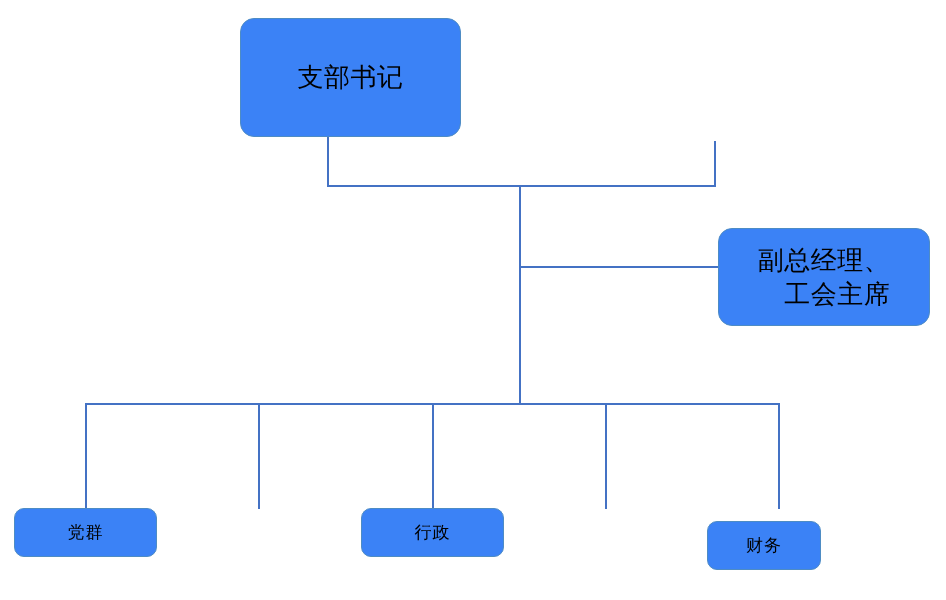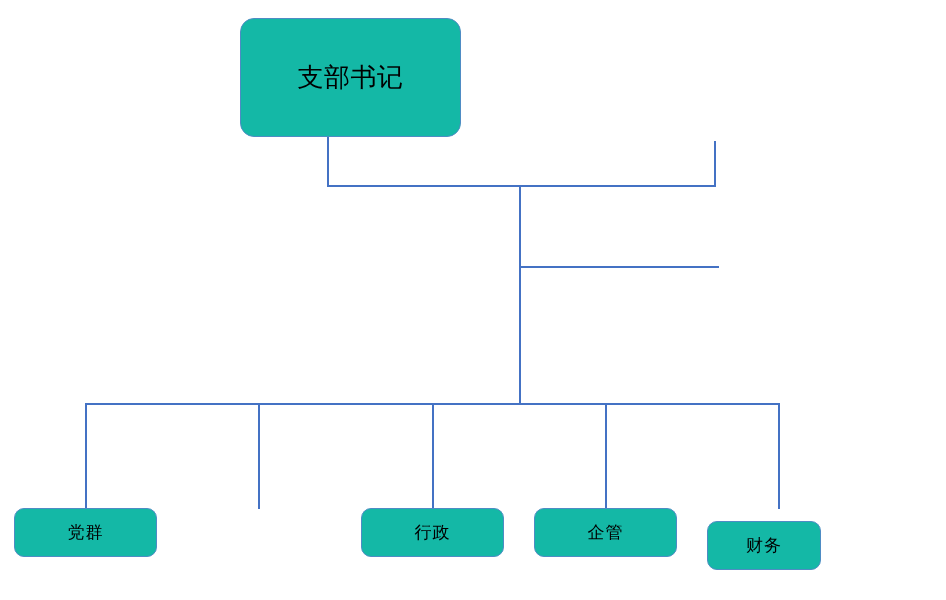--- a/index.html
+++ b/index.html
@@ -13,21 +13,21 @@
   #org-chart {
     position: relative;
     width: 946px;
     height: 600px;
     background: #ffffff;
     overflow: hidden;
   }
   .node {
     position: absolute;
     box-sizing: border-box;
-    background: #14b8a6;
+    background: #3b82f6;
     border: 1px solid #4E8CC4;
     border-radius: 12px;
     color: #000000;
     display: flex;
     align-items: center;
     justify-content: center;
     text-align: right;
     line-height: 1.32;
     white-space: pre-line;
     letter-spacing: 0.5px;
@@ -70,23 +70,24 @@
   <div class="connector h" style="left:85px; top:403px; width:694px;"></div>
   <div class="connector v" style="left:85px; top:403px; height:106px;"></div>
   <div class="connector v" style="left:258px; top:403px; height:106px;"></div>
   <div class="connector v" style="left:432px; top:403px; height:106px;"></div>
   <div class="connector v" style="left:605px; top:403px; height:106px;"></div>
   <div class="connector v" style="left:778px; top:403px; height:106px;"></div>
 
   <div class="node level-1" style="left:240px; top:18px; width:221px; height:119px;">支部书记</div>
 
 
+  <div class="node level-2" style="left:718px; top:228px; width:212px; height:98px;">副总经理、
+工会主席</div>
 
   <div class="node level-3" style="left:14px; top:508px; width:143px; height:49px;">党群</div>
 
 
   <div class="node level-3" style="left:361px; top:508px; width:143px; height:49px;">行政</div>
 
-  <div class="node level-3" style="left:534px; top:508px; width:143px; height:49px;">企管</div>
 
   <div class="node level-3" style="left:707px; top:521px; width:114px; height:49px;">财务</div>
 
 </div>
 
 </body></html>

